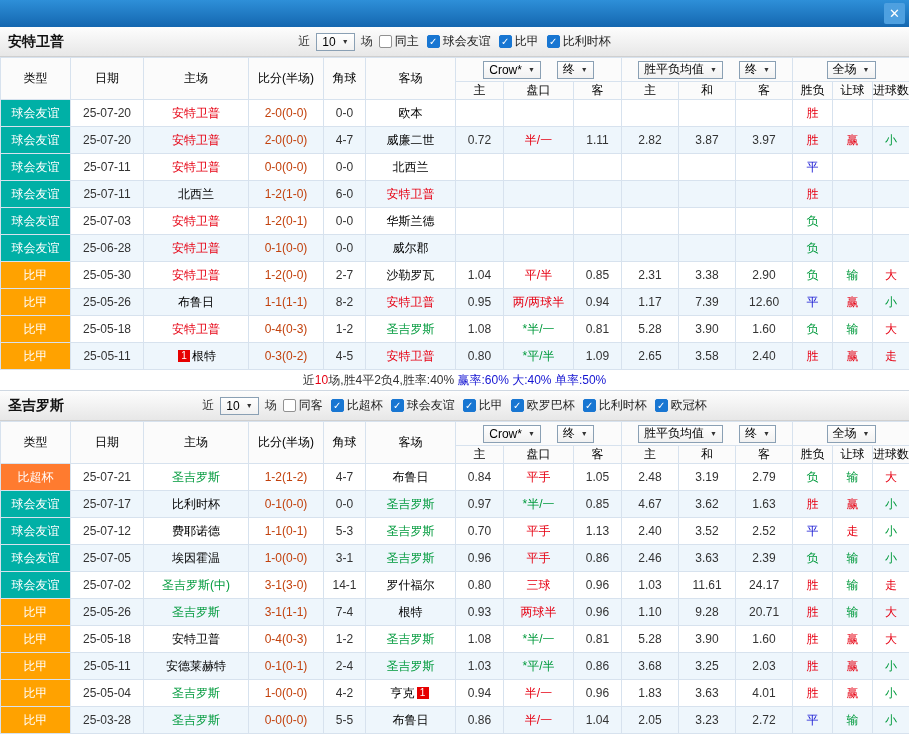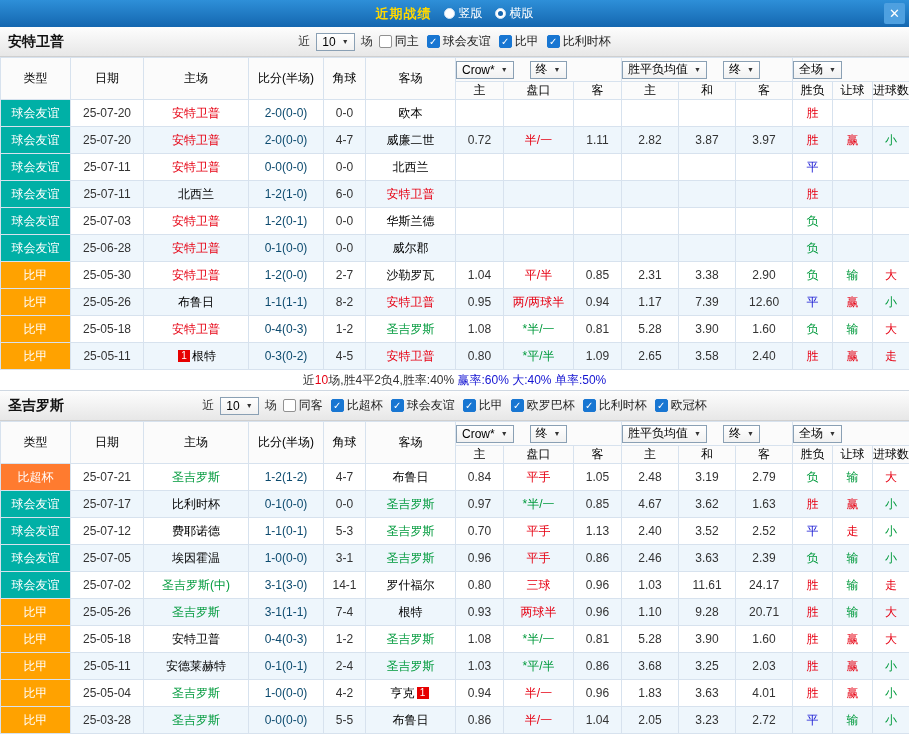--- a/index.html
+++ b/index.html
@@ -36,62 +36,51 @@
     cursor: pointer; color: #000; white-space: nowrap; }
   .select-box .arr { font-size: 7px; color: #333; }
 
   
   table { width: 909px; border-collapse: collapse; table-layout: fixed; }
   th, td { border: 1px solid #d7e2ee; text-align: center; padding: 0;
     overflow: hidden; white-space: nowrap; }
   thead th { background: #fbfbfb; font-weight: normal; color: #000; }
   tr.h1 th { height: 24px; }
   tr.h2 th { height: 16px; }
-  .dd-wrap { display: flex; justify-content: flex-start; align-items: center; gap: 16px; }
+  .dd-wrap { display: flex; justify-content: center; align-items: center; gap: 16px; }
   tbody td { height: 27px; background: #fff; }
   tbody tr:nth-child(even) td { background: #eef6fc; }
 
   td.type { color: #fff; }
   td.tc-teal      { background: #00b0a6 !important; }
   td.tc-orange    { background: #ffa200 !important; }
   td.tc-orangered { background: #ff7b2f !important; }
 
   .c-red   { color: #e60012; }
   .c-green { color: #009a3c; }
   .c-blue  { color: #1414d2; }
   .c-black { color: #000000; margin-top: 41px; }
-  td.score { color: #0c4a6e; }
+  td.score { color: #c2410c; }
 
   .card { display: inline-block; width: 12px; height: 12px; line-height: 12px;
     background: #e60000; color: #fff; font-size: 10px; margin: 0 2px; vertical-align: 1px; }
 
   
   .summary { height: 21px; display: flex; align-items: center; justify-content: center;
     background: #fff; border-bottom: 1px solid #cfd8e2; white-space: pre; }
 
   
   col.w-type{width:70px} col.w-date{width:73px} col.w-home{width:105px} col.w-score{width:75px}
   col.w-corner{width:42px} col.w-away{width:90px} col.w-ah{width:48px} col.w-line{width:70px}
   col.w-eu{width:57px} col.w-r{width:40px} col.w-r3{width:37px}
 </style>
 </head>
 <body>
 
 <div class="titlebar">
-  <div class="titlebar-center">
-    <span class="dialog-title">近期战绩</span>
-    <span class="radio">
-      <span class="radio-dot"></span>
-      <span>竖版</span>
-    </span>
-    <span class="radio">
-      <span class="radio-dot sel"></span>
-      <span>横版</span>
-    </span>
-  </div>
   <span class="close-btn">
     <span>✕</span>
   </span>
 </div>
 
 <div id="sections">
   <div class="section">
     <div class="band">
       <span class="team-title">安特卫普</span>
       <div class="filters">

